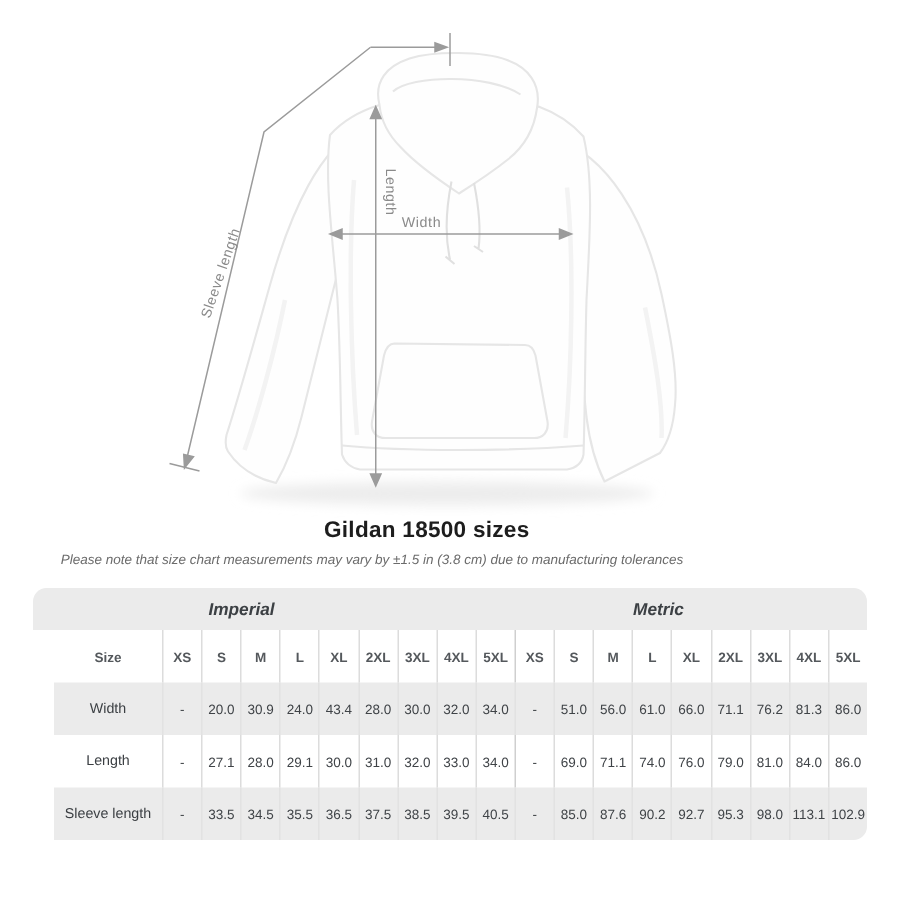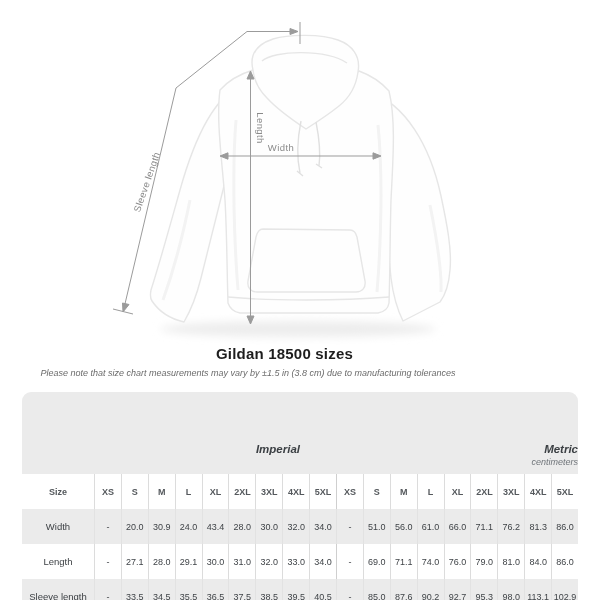--- a/index.html
+++ b/index.html
@@ -13,25 +13,25 @@
   
   .title{position:absolute;top:345px;left:0;width:569px;text-align:center;
          font-size:15px;font-weight:700;color:#1d1d1d;letter-spacing:.2px;}
   .note{position:absolute;top:368px;left:0;width:496px;text-align:center;
         font-size:9px;font-style:italic;color:#6b6b6b;}
 
   
   .size-table{position:absolute;top:392px;left:22px;width:556px;
               border-radius:9px;overflow:hidden;background:#fff;}
   .band{display:flex;background:#ebebeb;padding:9px 0 7px 0;}
-  .band-half{width:50%;text-align:right;margin-top:42px;}
+  .band-half{width:50%;text-align:center;}
   .band-title{font-size:11.5px;font-weight:700;font-style:italic;color:#3c4044;}
   .band-unit{font-size:9px;font-style:italic;color:#70757a;margin-top:2px;}
 
-  .trow{display:grid;grid-template-columns:72px repeat(18,1fr);height:35px;}
+  .trow{display:grid;grid-template-columns:72px repeat(18,1fr);height:35px;margin-left:14px;}
   .trow.gray{background:#ebebeb;}
   .trow.white{background:#ffffff;}
   .cell{display:flex;align-items:center;justify-content:center;
         font-size:9px;color:#3f4347;border-left:1px solid #dcdcdc;}
   .trow.gray .cell{border-left-color:#e2e2e2;}
   .cell.first{border-left:none;}
   .cell.sec{border-left:1px solid #cfcfcf;}
   .cell.ch{font-weight:700;color:#54585c;}
   .cell.rl{font-size:9.5px;color:#3b3f43;}
 </style>
@@ -114,21 +114,20 @@
 <div class="note">Please note that size chart measurements may vary by ±1.5 in (3.8 cm) due to manufacturing tolerances</div>
 
 <div class="size-table">
 
   <div class="band">
     <div class="band-half">
       <div class="band-title">Imperial</div>
     </div>
     <div class="band-half">
       <div class="band-title">Metric</div>
-      <div class="band-unit">centimeters</div>
     </div>
   </div>
 
   <div class="trow white">
     <div class="cell ch first">Size</div>
     <div class="cell ch">XS</div>
     <div class="cell ch">S</div>
     <div class="cell ch">M</div>
     <div class="cell ch">L</div>
     <div class="cell ch">XL</div>

